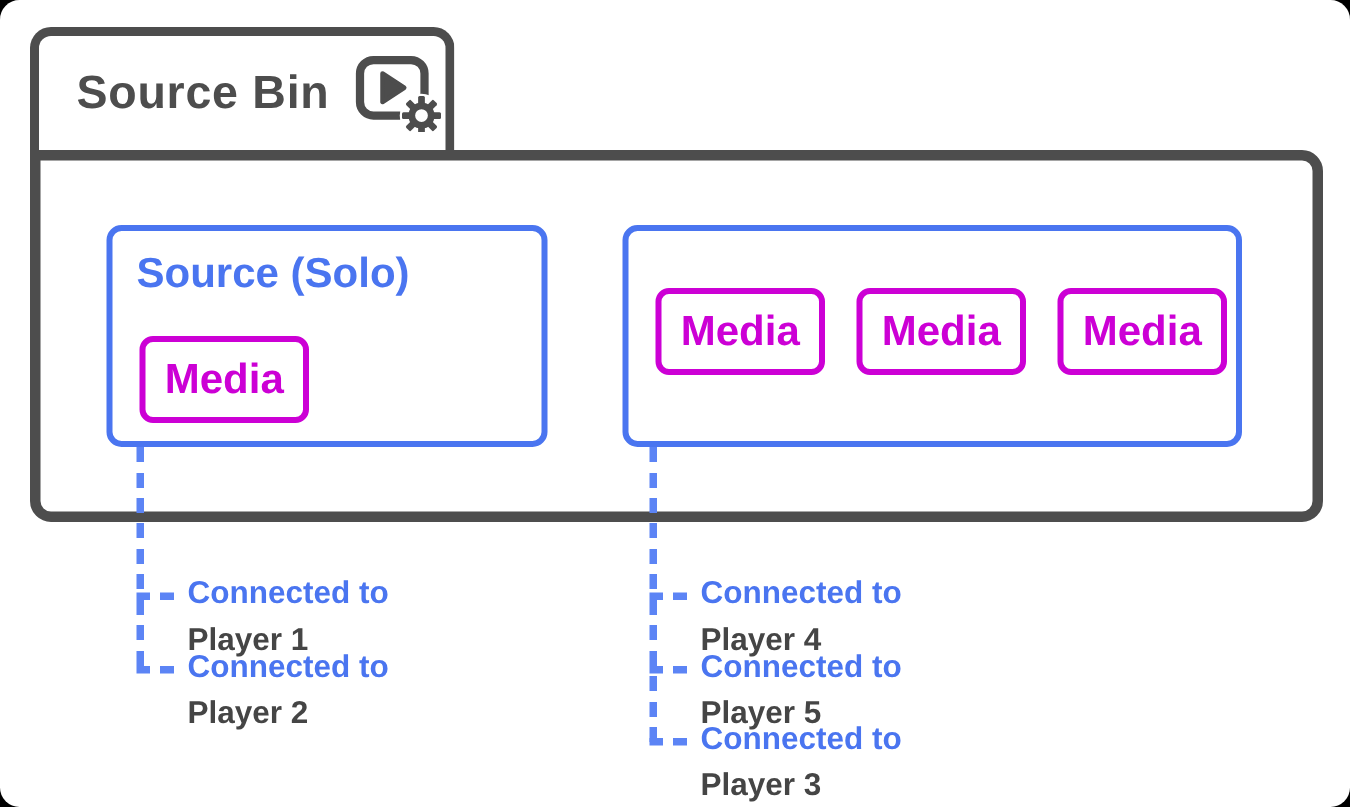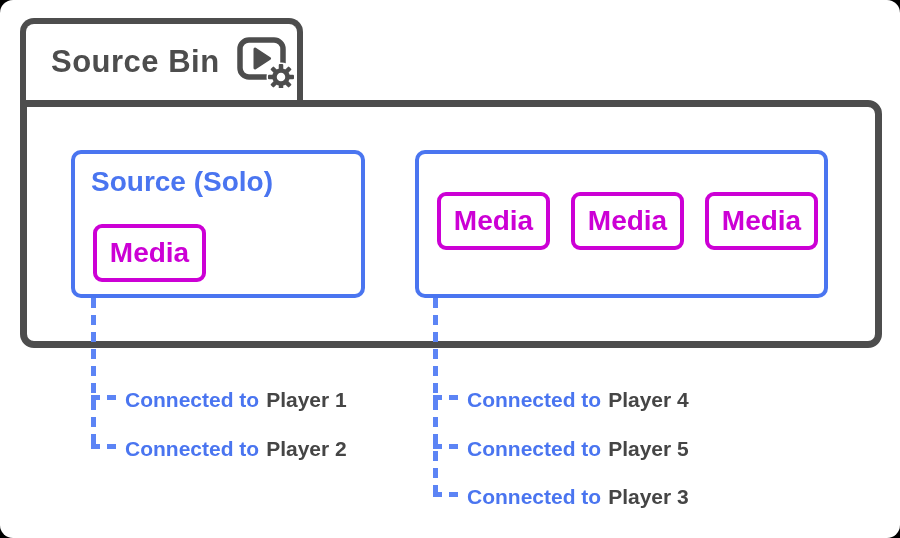--- a/index.html
+++ b/index.html
@@ -44,22 +44,22 @@
     background:repeating-linear-gradient(180deg,#5c84f5 0 10px,transparent 10px 17px);
   }
   .vline.left{left:91px;top:298px;height:152px;}
   .vline.right{left:433px;top:298px;height:199px;}
   .hline{
     position:absolute;height:5px;width:29px;
     background:repeating-linear-gradient(90deg,#5c84f5 0 9px,transparent 9px 16px);
   }
   
   .connrow{
-    position:absolute;height:28px;display:flex;align-items:flex-end;gap:7px;
-    font-size:21px;white-space:nowrap;
+    position:absolute;height:28px;display:flex;align-items:flex-start;gap:7px;
+    font-size:21px;white-space:nowrap;flex-direction:column;
   }
   .connrow .to{color:#4a75f0;}
   .connrow .player{color:#454545;}
   .icon-wrap{display:flex;align-items:center;}
 </style>
 </head>
 <body>
 
 <div class="card">
 

